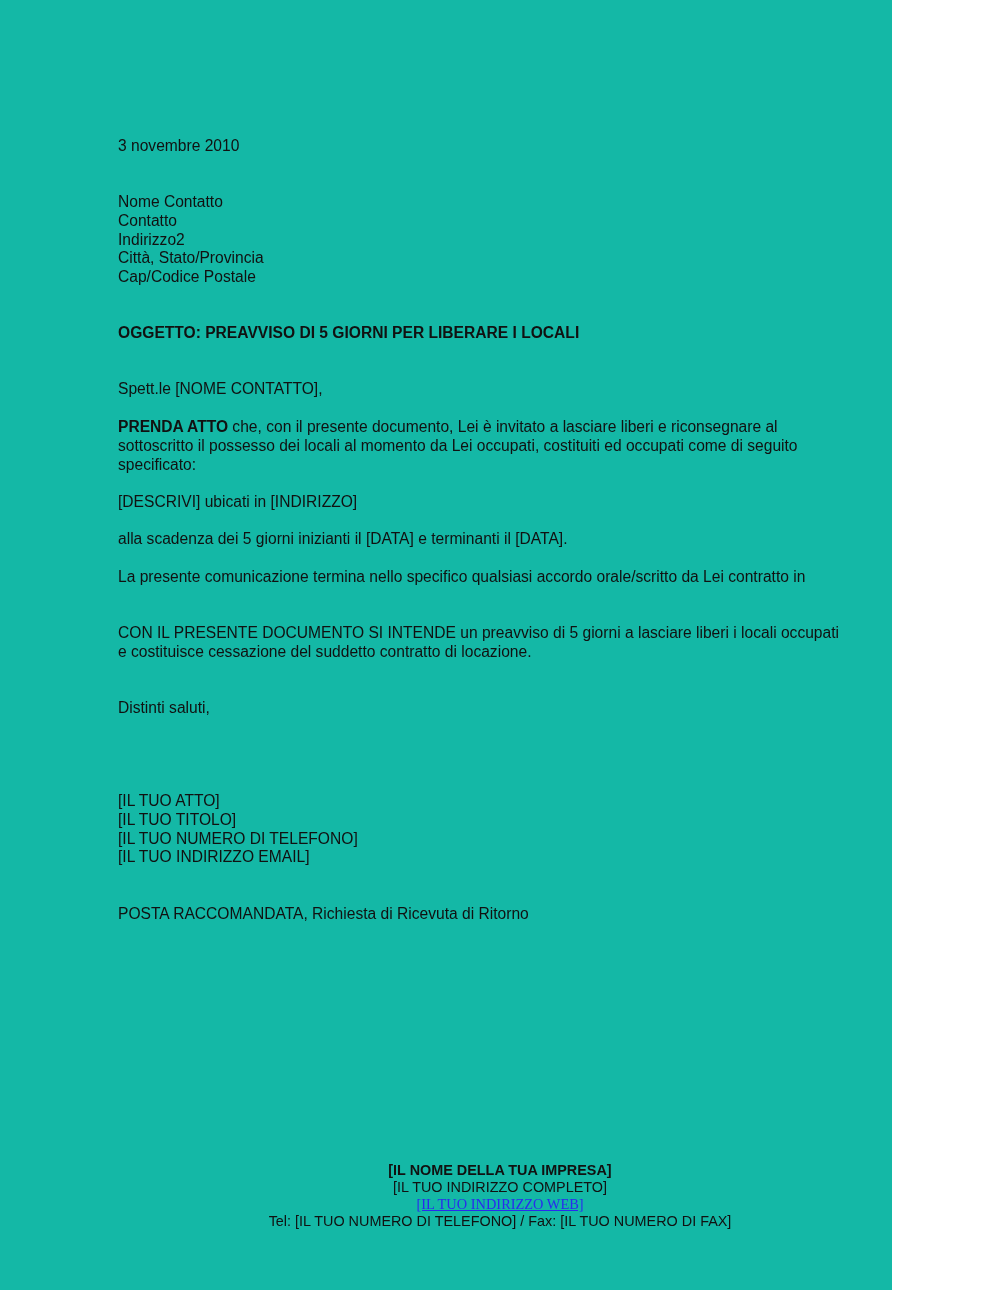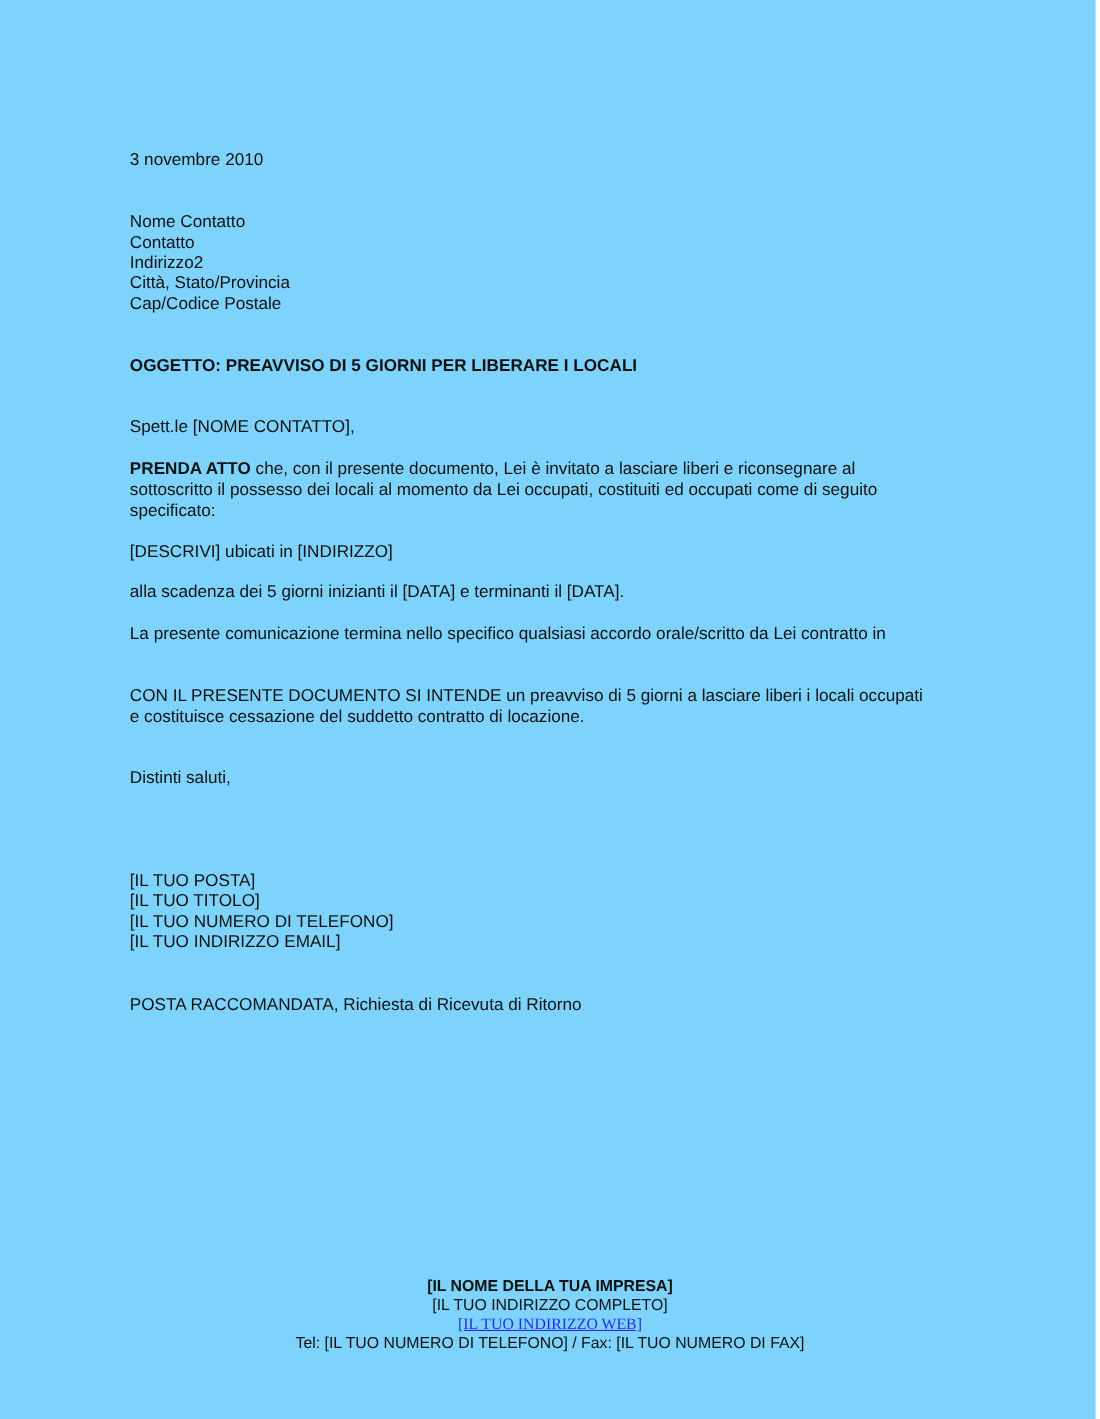--- a/index.html
+++ b/index.html
@@ -13,23 +13,23 @@
       position: relative;
       overflow: hidden;
       font-family: "Liberation Sans", sans-serif;
       font-size: 15.6px;
       line-height: 18.8px;
       color: #111111;
     }
     .page {
       position: absolute;
       left: 0; top: 0;
-      width: 996px;
+      width: 892px;
       height: 1290px;
-      background: #7dd3fc;
+      background: #14b8a6;
     }
     .abs {
       position: absolute;
       left: 118px;
       white-space: nowrap;
     }
     .block p {
       margin: 0;
       white-space: nowrap;
     }
@@ -91,21 +91,21 @@
   </div>
 
   <div class="para" style="top:624px;">
     <p>CON IL PRESENTE DOCUMENTO SI INTENDE un preavviso di 5 giorni a lasciare liberi i locali occupati</p>
     <p>e costituisce cessazione del suddetto contratto di locazione.</p>
   </div>
 
   <div class="abs" style="top:699px;text-align:center;">Distinti saluti,</div>
 
   <div class="abs block" style="top:792px;">
-    <p>[IL TUO POSTA]</p>
+    <p>[IL TUO ATTO]</p>
     <p>[IL TUO TITOLO]</p>
     <p>[IL TUO NUMERO DI TELEFONO]</p>
     <p>[IL TUO INDIRIZZO EMAIL]</p>
   </div>
 
   <div class="abs" style="top:905px;">POSTA RACCOMANDATA, Richiesta di Ricevuta di Ritorno</div>
 
   <div class="footer">
     <p class="bold">[IL NOME DELLA TUA IMPRESA]</p>
     <p>[IL TUO INDIRIZZO COMPLETO]</p>

